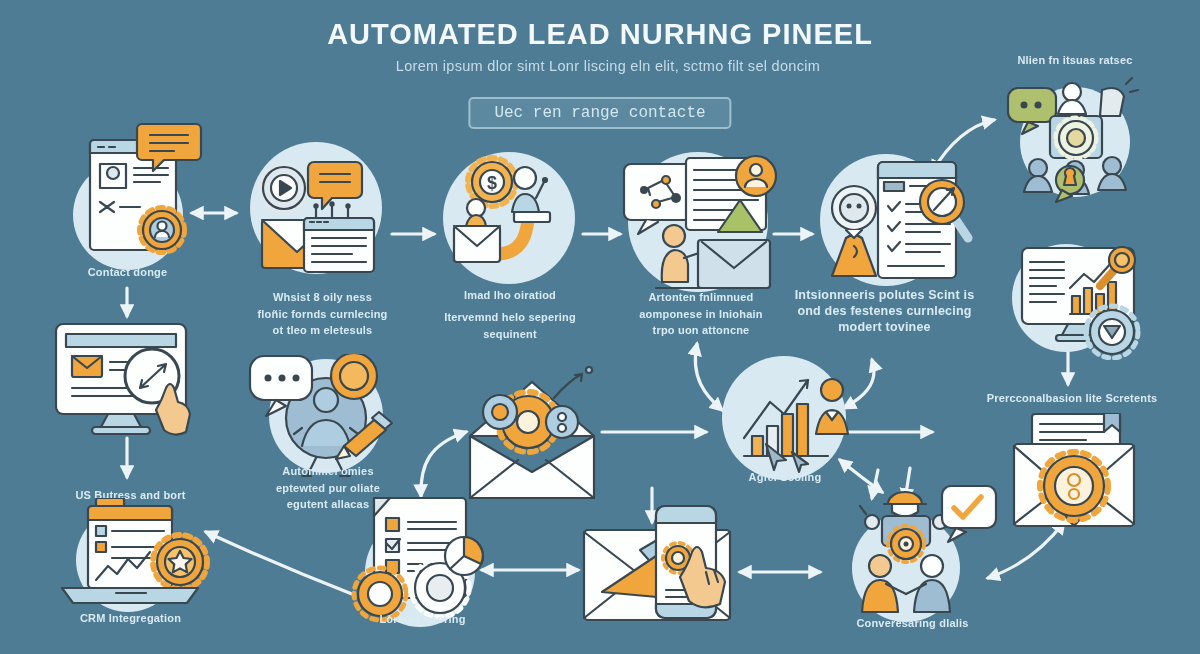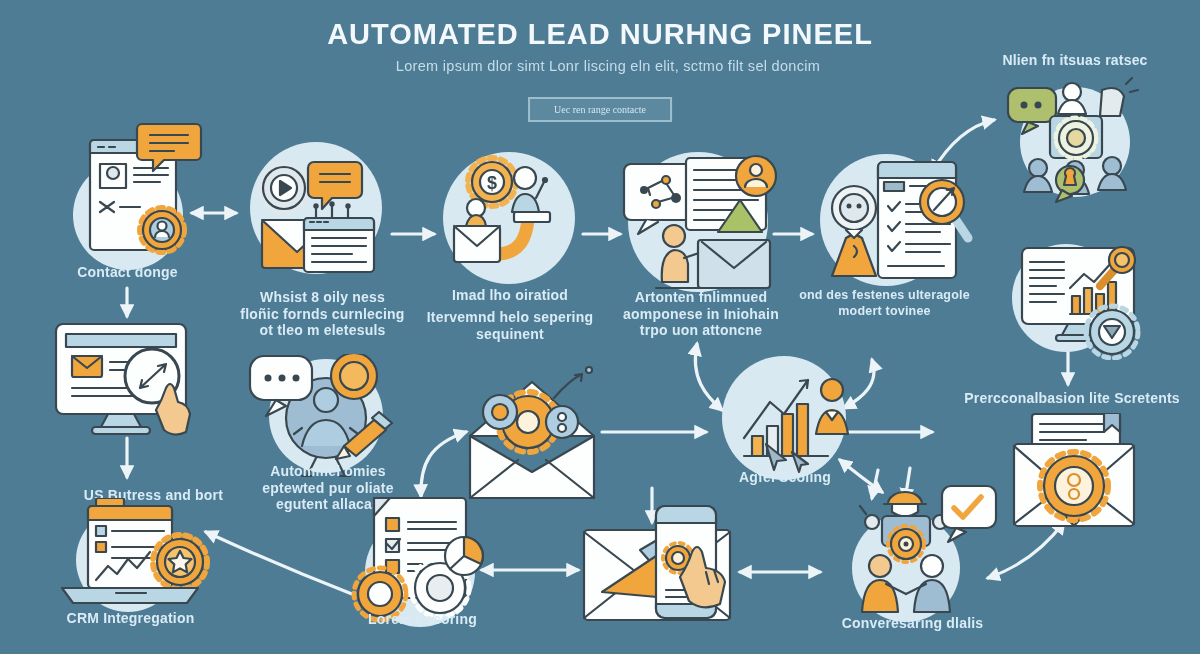--- a/index.html
+++ b/index.html
@@ -3,25 +3,25 @@
 <meta charset="utf-8">
 <style>
   html,body{margin:0;padding:0;background:#33525f;}
   .canvas{position:relative;width:1200px;height:654px;background:#4e7c95;overflow:hidden;
           font-family:"Liberation Sans",sans-serif;}
   .title{position:absolute;top:18px;left:0;width:100%;text-align:center;color:#f2f8fb;
          font-weight:bold;font-size:29px;letter-spacing:1px;}
   .subtitle{position:absolute;top:58px;left:8px;width:100%;text-align:center;color:#c6dde9;
             font-size:14.5px;letter-spacing:.3px;}
   .cta{position:absolute;top:97px;left:50%;transform:translateX(-50%);background:#5c89a0;
-       border:2px solid #9dbecd;border-radius:0;color:#d2e8f1;font-size:10px;
-       padding:5px 24px;font-family:Liberation Serif, serif;cursor:pointer;}
+       border:2px solid #9dbecd;border-radius:5px;color:#d2e8f1;font-size:16px;
+       padding:5px 24px;font-family:Liberation Mono, monospace;cursor:pointer;}
   .node{position:absolute;}
   .node svg{display:block;width:100%;height:100%;}
-  .lbl{position:absolute;text-align:center;color:#d9ebf4;font-size:14px;font-weight:600;
+  .lbl{position:absolute;text-align:center;color:#d9ebf4;font-size:11px;font-weight:600;
        line-height:16.5px;letter-spacing:.2px;}
   .lbl.sm{font-size:12.5px;line-height:16px;}
   .arrows{position:absolute;left:0;top:0;width:1200px;height:654px;pointer-events:none;}
 </style>
 </head>
 <body>
 
 <div class="canvas">
 
   <svg class="arrows" viewBox="0 0 1200 654">
@@ -225,21 +225,22 @@
         <g>
           <path d="M148,74 l12,18" stroke="#b9d6e5" stroke-width="9"></path>
           <circle cx="134" cy="56" r="22" fill="#f0a63c"></circle>
           <circle cx="134" cy="56" r="14" fill="#fdfefe"></circle>
           <path d="M126,64 L146,42 M146,42 l-7,2 M146,42 l-2,7"></path>
         </g>
       </g>
     </svg>
   </div>
   <div class="lbl sm" style="left:772px;top:287px;width:225px;">
-    <div>ond des festenes ulteragole</div>
+    <div>Intsionneeris polutes Scint is</div>
+    <div>ond des festenes curnlecing</div>
     <div>modert tovinee</div>
   </div>
 
   <div class="lbl" style="left:980px;top:52px;width:190px;">Nlien fn itsuas ratsec</div>
   <div class="node" style="left:998px;top:76px;width:160px;height:132px;">
     <svg viewBox="0 0 160 132">
       <circle cx="77" cy="66" r="55" fill="#d8e9f2"></circle>
       <g stroke="#394850" stroke-width="2.2" fill="none" stroke-linejoin="round" stroke-linecap="round">
         <g>
           <circle cx="74" cy="16" r="9" fill="#fdfefe"></circle>
@@ -289,21 +290,21 @@
           <rect x="64" y="109" width="58" height="7" rx="3.5" fill="#b9d6e5"></rect>
         </g>
         <g>
           <circle cx="124" cy="58" r="27" fill="#fdfefe" stroke-width="3"></circle>
           <path d="M112,70 L138,46 M138,46 l-8,2 M138,46 l-2,8 M112,70 l8,-2 M112,70 l2,-8"></path>
         </g>
         <path d="M138,70 q4,-8 8,0 l4,14 q10,2 12,12 l-4,18 q-12,6 -22,-2 l-8,-20 q6,-10 10,-22 z" fill="#f3c98f"></path>
       </g>
     </svg>
   </div>
-  <div class="lbl" style="left:38px;top:487px;width:185px;text-align:right;">US Butress and bort</div>
+  <div class="lbl" style="left:38px;top:487px;width:185px;">US Butress and bort</div>
 
   <div class="node" style="left:40px;top:498px;width:180px;height:120px;">
     <svg viewBox="0 0 180 120">
       <circle cx="88" cy="62" r="52" fill="#d8e9f2"></circle>
       <g stroke="#394850" stroke-width="2.2" fill="none" stroke-linejoin="round" stroke-linecap="round">
         <g>
           <rect x="56" y="0" width="28" height="12" rx="2" fill="#f0a63c"></rect>
           <rect x="48" y="8" width="84" height="82" rx="4" fill="#fdfefe"></rect>
           <path d="M48,12 a4,4 0 0 1 4,-4 h76 a4,4 0 0 1 4,4 v10 h-84 z" fill="#f0a63c"></path>
           <rect x="56" y="28" width="10" height="10" fill="#b9d6e5"></rect>

